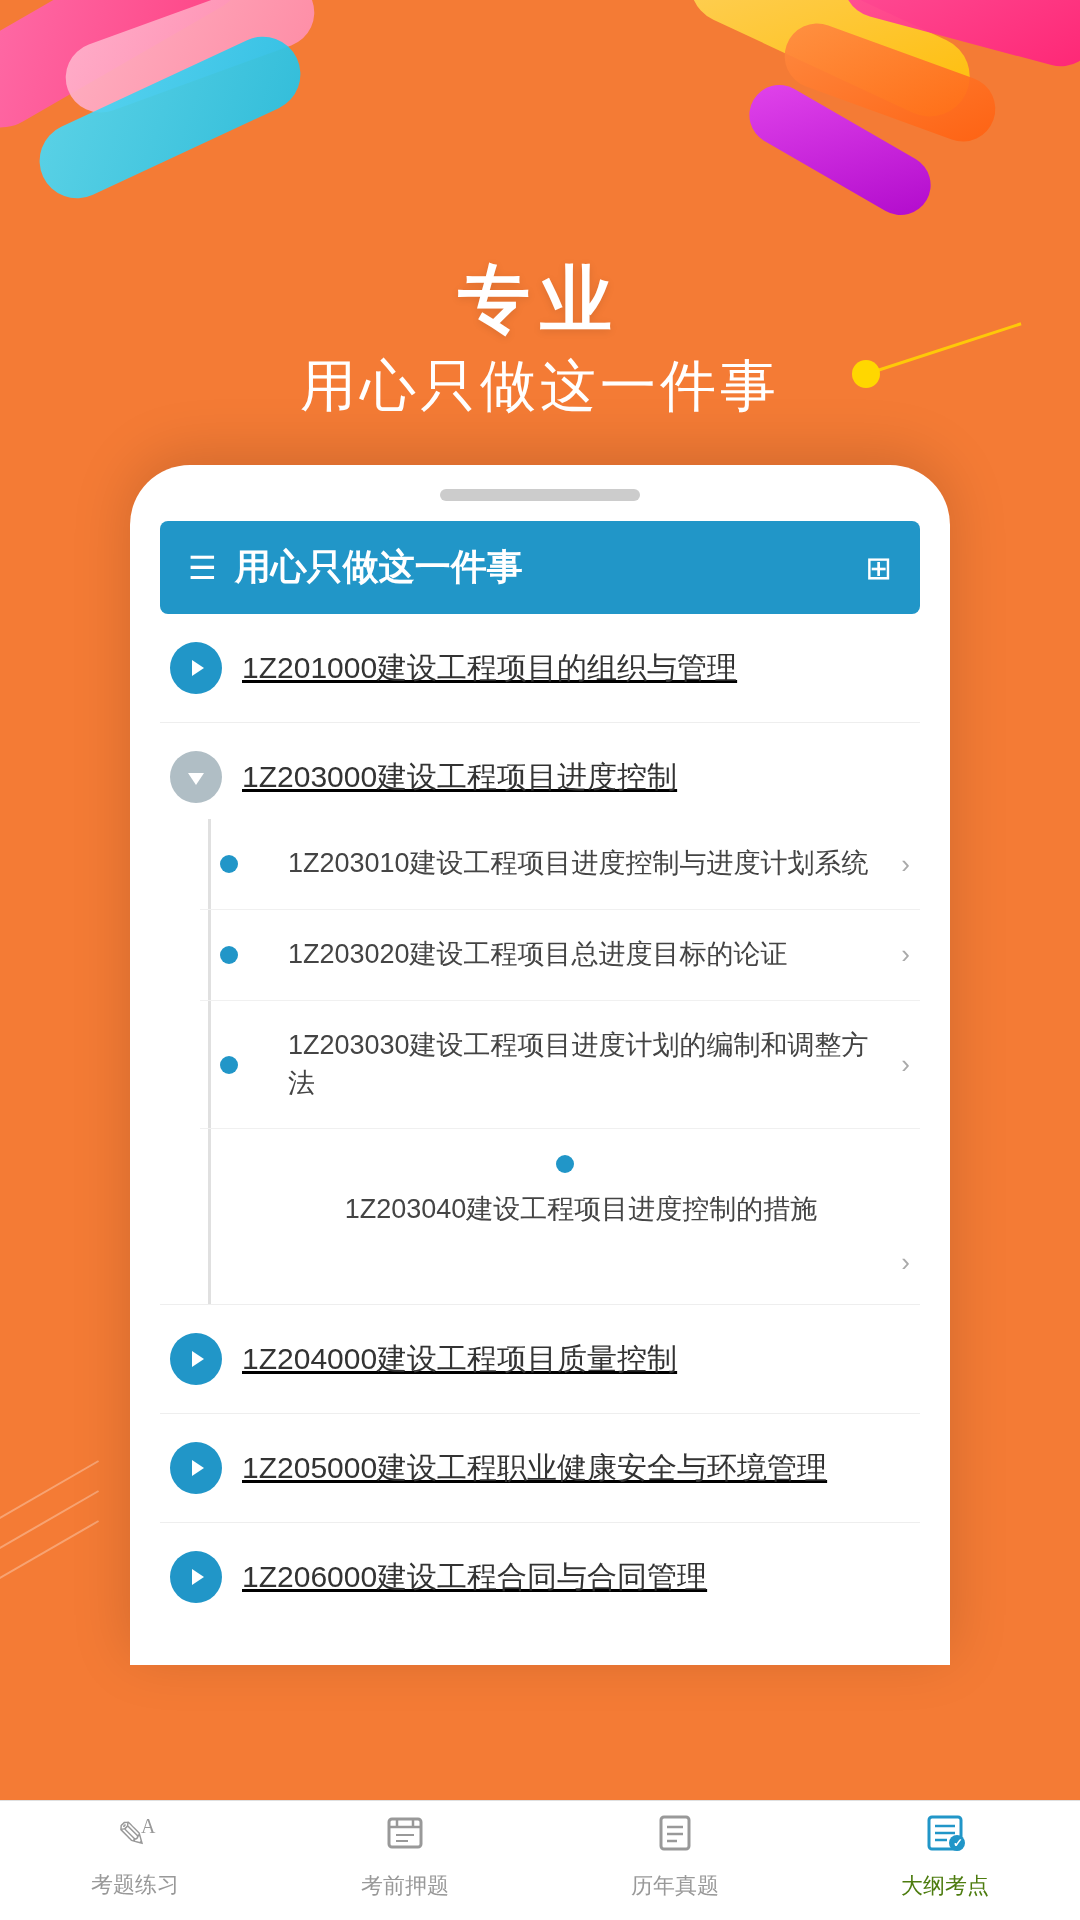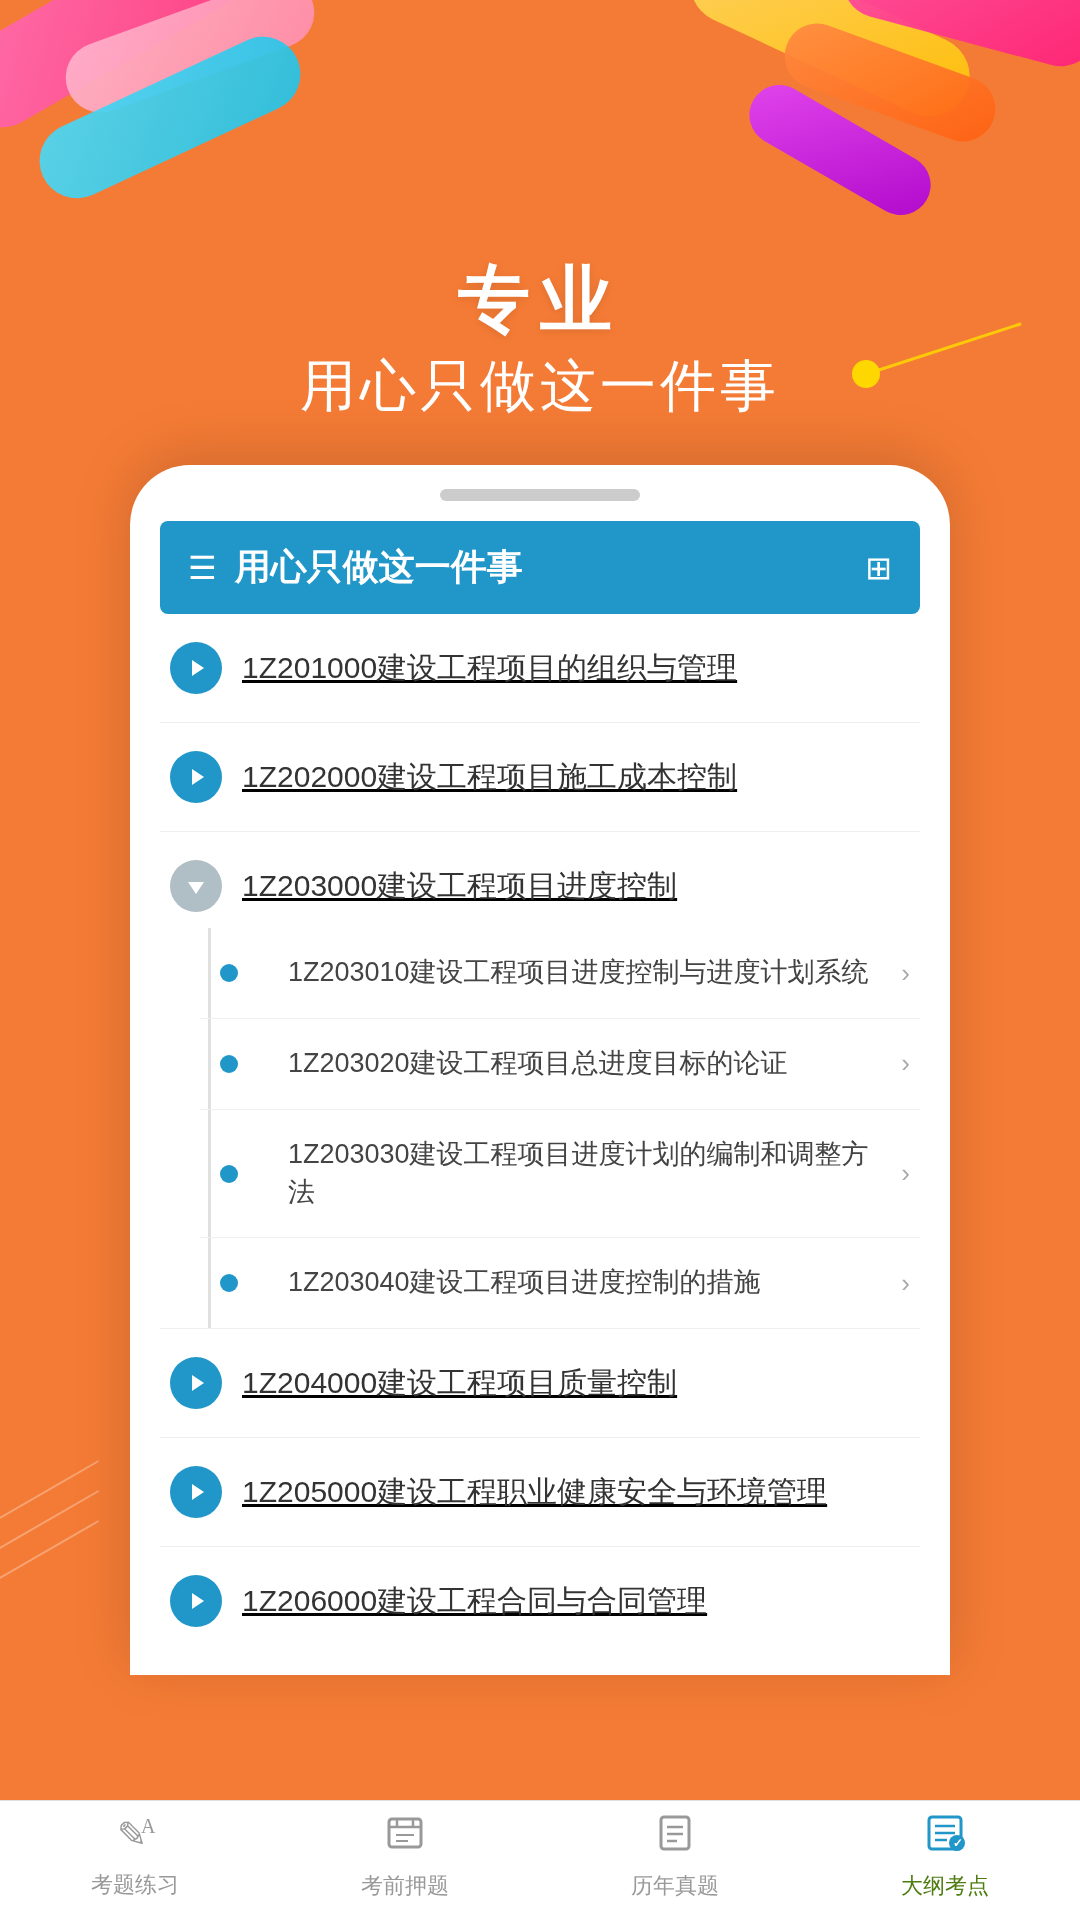--- a/index.html
+++ b/index.html
@@ -210,20 +210,21 @@
       display: flex;
       align-items: center;
       padding: 26px 10px 26px 20px;
       border-bottom: 1px solid #F0F0F0;
       gap: 18px;
       cursor: pointer;
       position: relative;
     }
     .sub-item:last-child {
       border-bottom: none;
+      flex-direction: column;
     }
     .sub-item-dot {
       width: 18px; height: 18px;
       border-radius: 50%;
       background: #2196C8;
       flex-shrink: 0;
       position: relative;
       z-index: 1;
     }
     .sub-item-text {
@@ -333,28 +334,20 @@
 
     <div class="main-item">
       <div class="item-icon-circle icon-blue">
         <svg width="28" height="28" viewBox="0 0 28 28" fill="none">
           <polygon points="10,6 22,14 10,22" fill="white"></polygon>
         </svg>
       </div>
       <span class="item-text">1Z201000建设工程项目的组织与管理</span>
     </div>
 
-    <div class="main-item">
-      <div class="item-icon-circle icon-blue">
-        <svg width="28" height="28" viewBox="0 0 28 28" fill="none">
-          <polygon points="10,6 22,14 10,22" fill="white"></polygon>
-        </svg>
-      </div>
-      <span class="item-text">1Z202000建设工程项目施工成本控制</span>
-    </div>
 
     <div class="main-item" style="border-bottom:none; padding-bottom:16px;">
       <div class="item-icon-circle icon-gray">
         <svg width="28" height="28" viewBox="0 0 28 28" fill="none">
           <polygon points="6,10 22,10 14,22" fill="white"></polygon>
         </svg>
       </div>
       <span class="item-text">1Z203000建设工程项目进度控制</span>
     </div>
 

